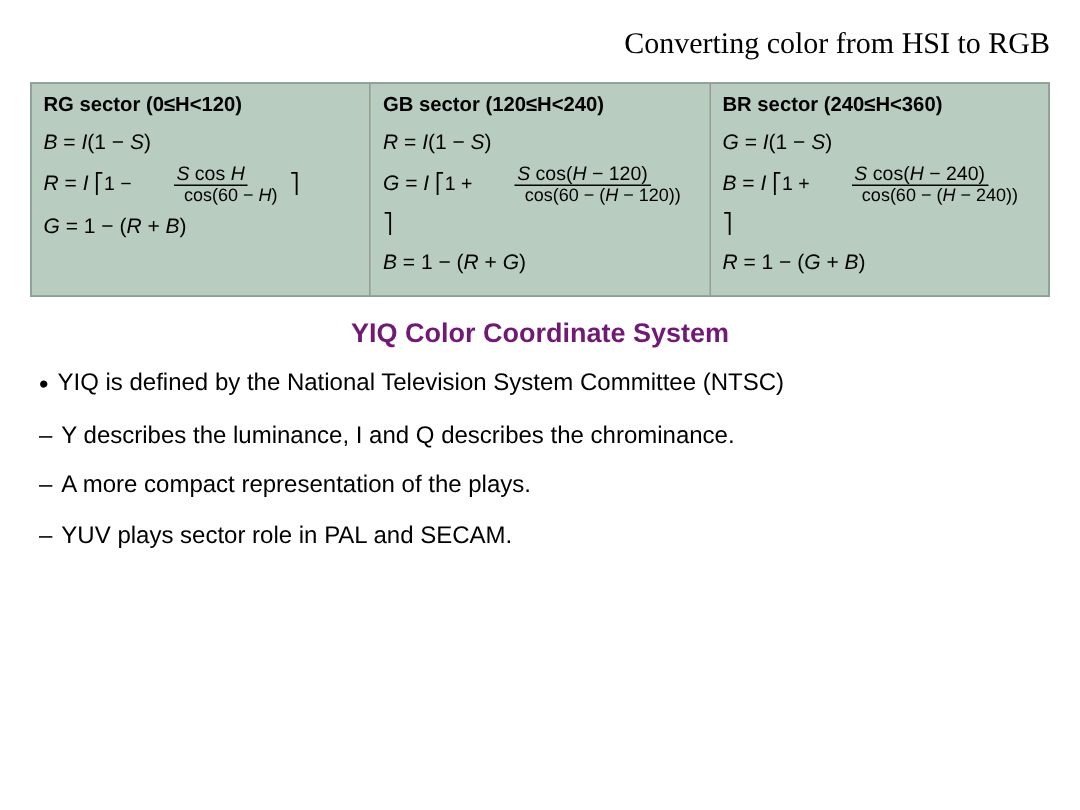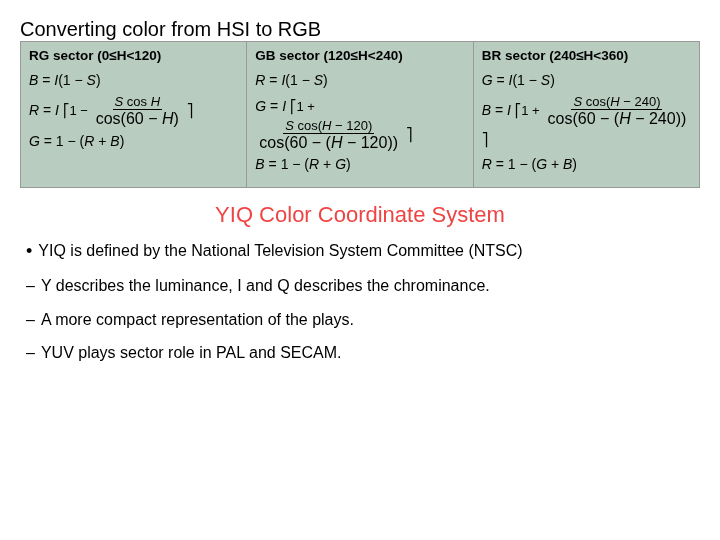--- a/index.html
+++ b/index.html
@@ -16,25 +16,26 @@
     .page {
       width: 720px;
       height: 540px;
       padding: 18px 20px 20px 20px;
       display: flex;
       flex-direction: column;
       gap: 0;
     }
 
     .title {
-      text-align: left;
+      text-align: right;
       font-size: 20px;
       font-weight: normal;
-      margin-bottom: 0;
-      color: #000;
+      margin-bottom: 14px;
+      color: #000;
+      font-family: Liberation Serif, serif;
     }
 
     .sectors-table {
       display: flex;
       flex-direction: row;
       border: 1px solid #999;
       margin-bottom: 14px;
       background: #15803d;
     }
 
@@ -81,32 +82,33 @@
     }
 
     .fraction .numer {
       border-bottom: 1px solid #000;
       padding: 0 2px;
       font-size: 13px;
     }
 
     .fraction .denom {
       padding: 0 2px;
-      font-size: 16px;
+      font-size: 12px;
+      margin-left: 27px;
     }
 
     .yiq-section {
       padding: 0 6px;
     }
 
     .yiq-title {
       text-align: center;
-      font-size: 22px;
-      font-weight: normal;
-      color: #ef4444;
+      font-size: 18px;
+      font-weight: bold;
+      color: #701a75;
       margin-bottom: 10px;
     }
 
     .yiq-body {
       font-size: 16px;
       line-height: 1.6;
       color: #000;
     }
 
     .bullet-item {

